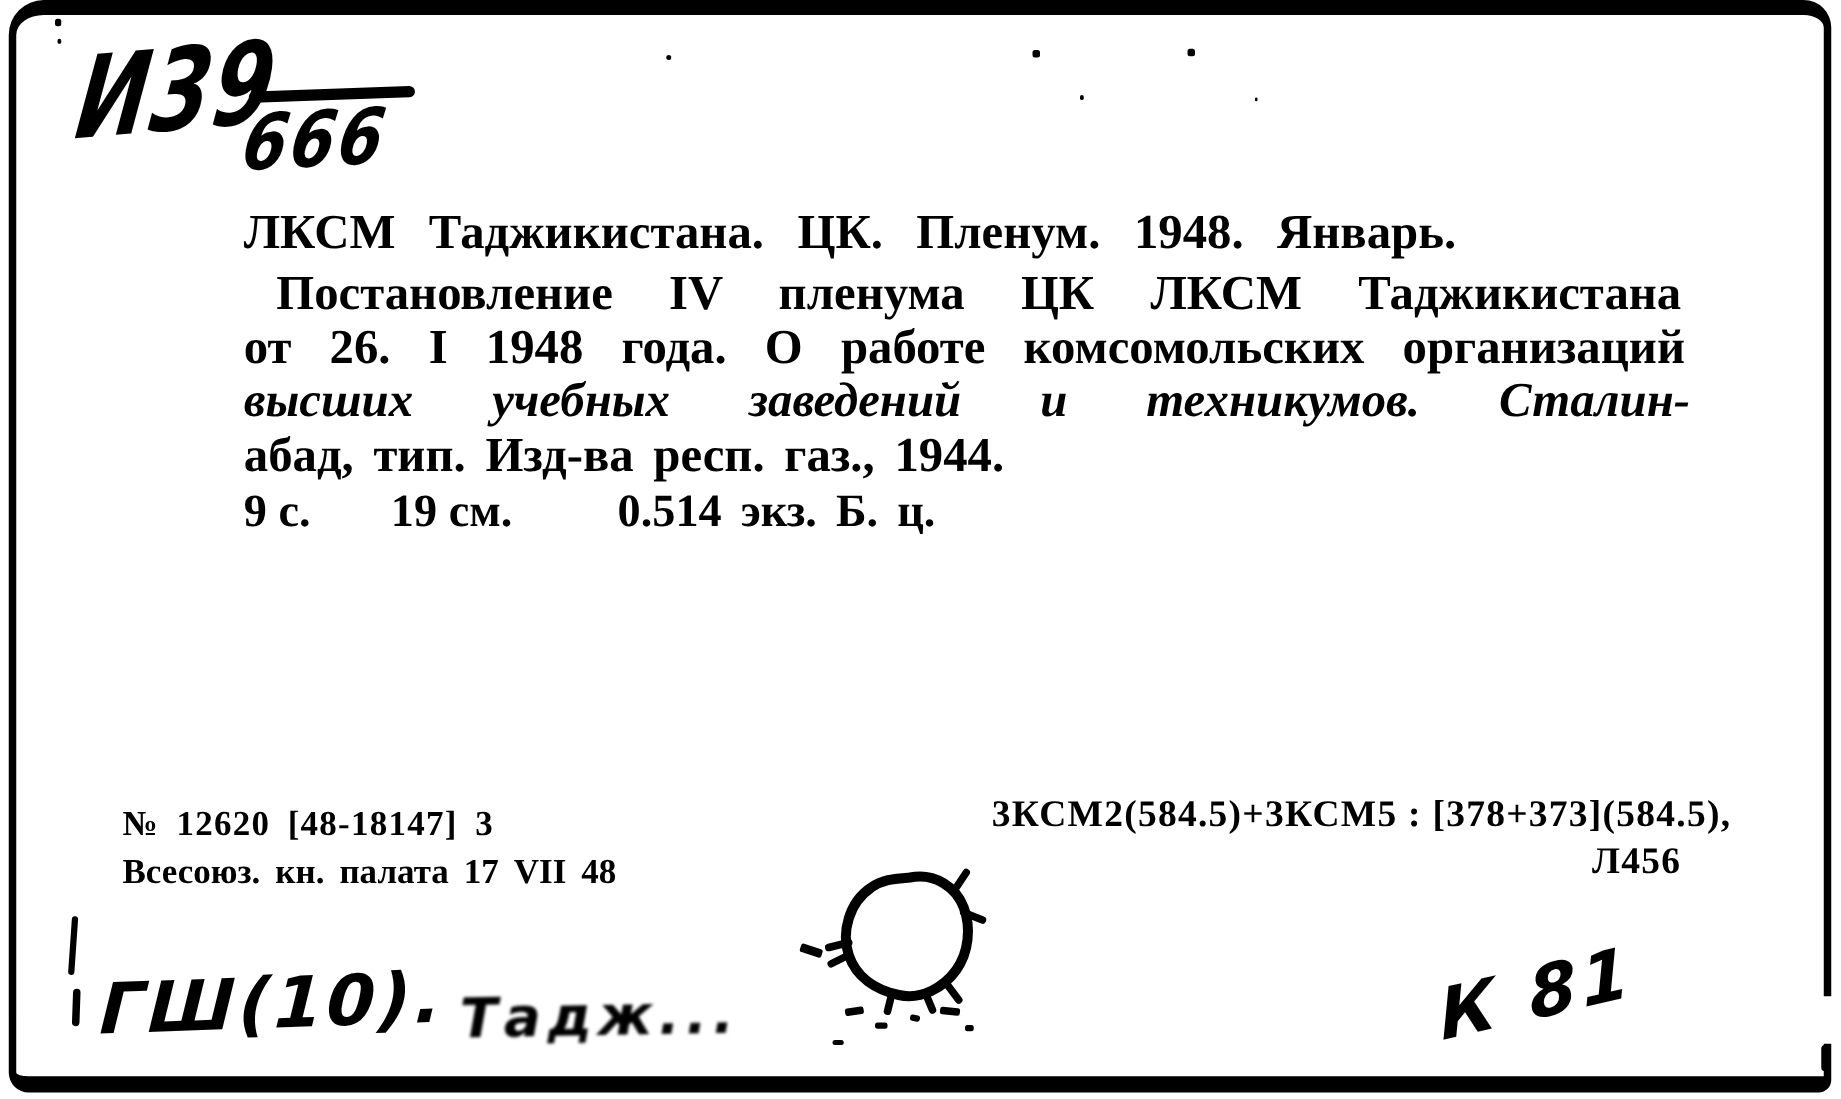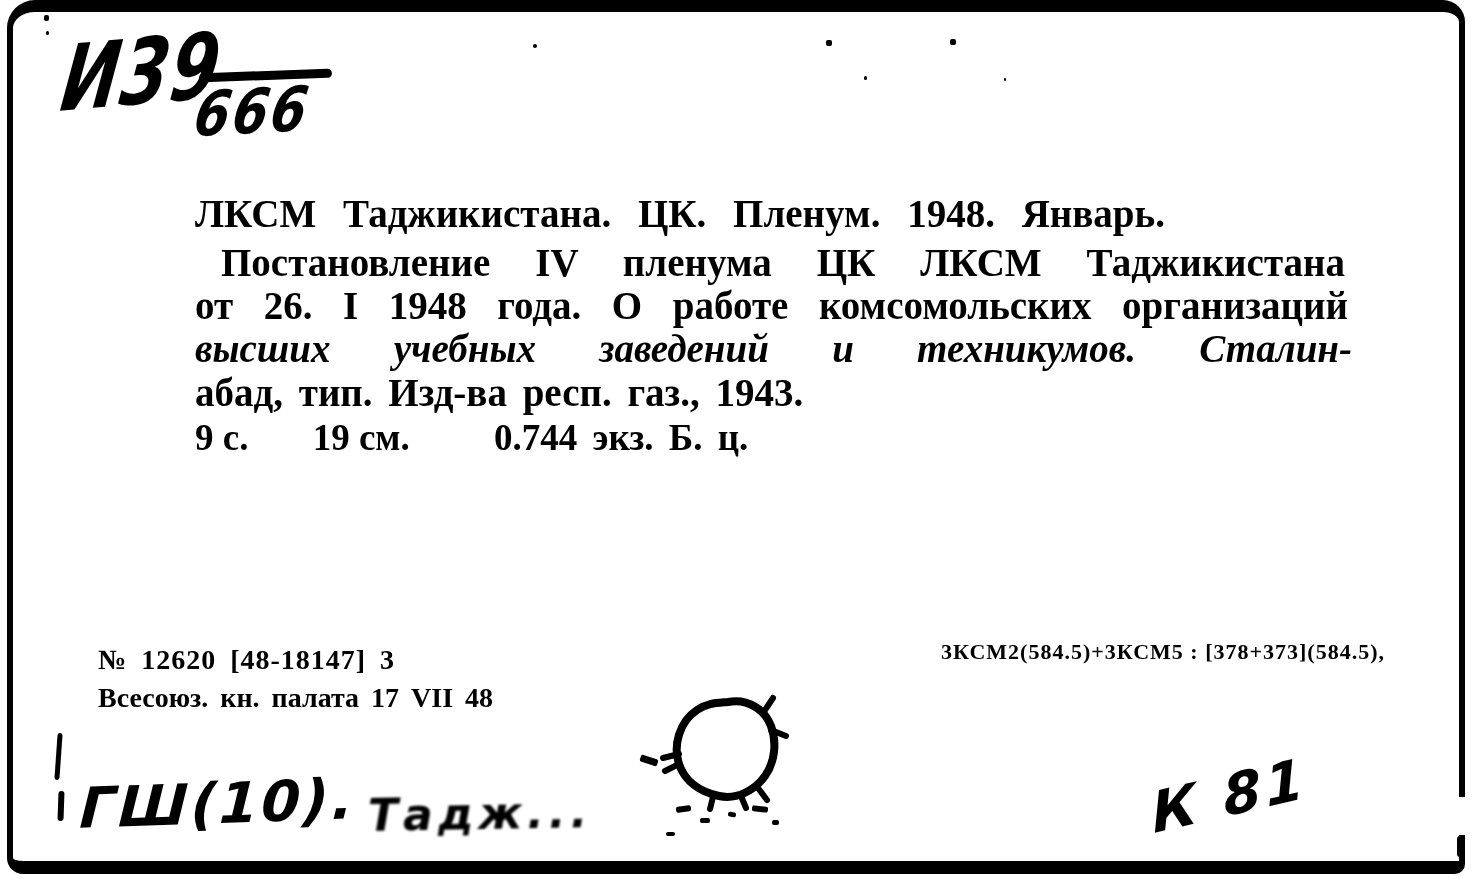--- a/index.html
+++ b/index.html
@@ -16,38 +16,38 @@
           font-style:italic;font-weight:700;font-size:92px;line-height:1;
           transform:skewX(-12deg) rotate(-5deg) scaleX(.74);transform-origin:left top;letter-spacing:2px;}
   .cn-line{position:absolute;left:199px;top:71px;width:133px;height:9px;background:#000;
            border-radius:5px;transform:rotate(-2deg);}
   .cn-bot{position:absolute;left:200px;top:84px;font-family:"DejaVu Sans",sans-serif;
           font-style:italic;font-weight:700;font-size:62px;line-height:1;
           transform:skewX(-12deg) rotate(-3deg) scaleX(.82);transform-origin:left top;letter-spacing:3px;}
 
   
   .bib{position:absolute;left:0;top:0;font-weight:700;font-size:39px;line-height:1;}
-  .line{position:absolute;white-space:nowrap;margin-top:28px;}
+  .line{position:absolute;white-space:nowrap;}
   .just{white-space:normal;text-align:justify;text-align-last:justify;}
   .l1{left:195px;top:166px;word-spacing:17px;}
   .l2{left:221px;top:215px;width:1124px;}
   .l3{left:195px;top:258px;width:1153px;}
   .l4{left:195px;top:301px;width:1157px;font-style:italic;}
   .l5{left:195px;top:345px;word-spacing:6px;}
   .l6{left:195px;top:391px;font-size:37px;}
   .l6 .c2{margin-left:55px;}
   .l6 .c3{margin-left:75px;word-spacing:6px;}
 
   
   .registry{position:absolute;left:98px;top:641px;font-weight:700;font-size:28px;line-height:38px;white-space:nowrap;}
   .registry .r1{letter-spacing:1px;word-spacing:6px;}
   .registry .r2{word-spacing:5px;}
 
   
-  .classif{position:absolute;right:88px;top:633px;font-weight:700;font-size:22px;line-height:37px;
+  .classif{position:absolute;right:88px;top:633px;font-weight:700;font-size:30px;line-height:37px;
            text-align:right;white-space:nowrap;letter-spacing:1px;}
   .classif .k2{padding-right:40px;}
 
   
   .hw{font-family:"DejaVu Sans",sans-serif;font-style:italic;font-weight:700;position:absolute;line-height:1;}
   .hw-gsh{left:80px;top:776px;font-size:56px;letter-spacing:3px;transform:rotate(-2deg) skewX(-5deg);}
   .hw-scribble{left:368px;top:792px;font-size:44px;letter-spacing:5px;transform:rotate(-1deg);filter:blur(1.1px);}
   .hw-k81{left:1150px;top:768px;font-size:56px;transform:rotate(-13deg) skewX(-8deg);letter-spacing:4px;}
   .hw-stroke1{position:absolute;left:56px;top:733px;width:5px;height:47px;background:#000;border-radius:3px;transform:rotate(4deg);}
   .hw-stroke2{position:absolute;left:58px;top:791px;width:6px;height:30px;background:#000;border-radius:3px;transform:rotate(2deg);}
@@ -67,35 +67,36 @@
 
   <div class="cn-top">И39</div>
   <div class="cn-line"></div>
   <div class="cn-bot">666</div>
 
   <div class="bib">
     <div class="line l1">ЛКСМ Таджикистана. ЦК. Пленум. 1948. Январь.</div>
     <div class="line l2 just">Постановление IV пленума ЦК ЛКСМ Таджикистана</div>
     <div class="line l3 just">от 26. I 1948 года. О работе комсомольских организаций</div>
     <div class="line l4 just">высших учебных заведений и техникумов. Сталин-</div>
-    <div class="line l5">абад, тип. Изд-ва респ. газ., 1943.</div>
+    <div class="line l5">абад, тип. Изд-ва респ. газ., 1944.</div>
     <div class="line l6">
       <span class="c1">9 с.</span>
       <span class="c2">19 см.</span>
-      <span class="c3">0.744 экз. Б. ц.</span>
+      <span class="c3">0.514 экз. Б. ц.</span>
     </div>
   </div>
 
   <div class="registry">
     <div class="r1">№ 12620 [48-18147] 3</div>
     <div class="r2">Всесоюз. кн. палата 17 VII 48</div>
   </div>
 
   <div class="classif">
     <div class="k1">3КСМ2(584.5)+3КСМ5 : [378+373](584.5),</div>
+    <div class="k2">Л456</div>
   </div>
 
   <div class="hw-stroke1"></div>
   <div class="hw-stroke2"></div>
   <div class="hw hw-gsh">ГШ(10).</div>
   <div class="hw hw-scribble">Тадж...</div>
   <div class="hw hw-k81">К 81</div>
 
   <svg class="stamp" width="150" height="150" viewBox="0 0 150 150">
     <path d="M75 12 C95 8 112 20 118 36 C124 52 122 72 112 86 C102 100 84 110 66 106 C48 102 32 92 26 74 C20 56 26 32 44 20 C54 13 64 13 75 12 Z" fill="none" stroke="#000" stroke-width="8" stroke-linecap="round" stroke-linejoin="round"></path>

